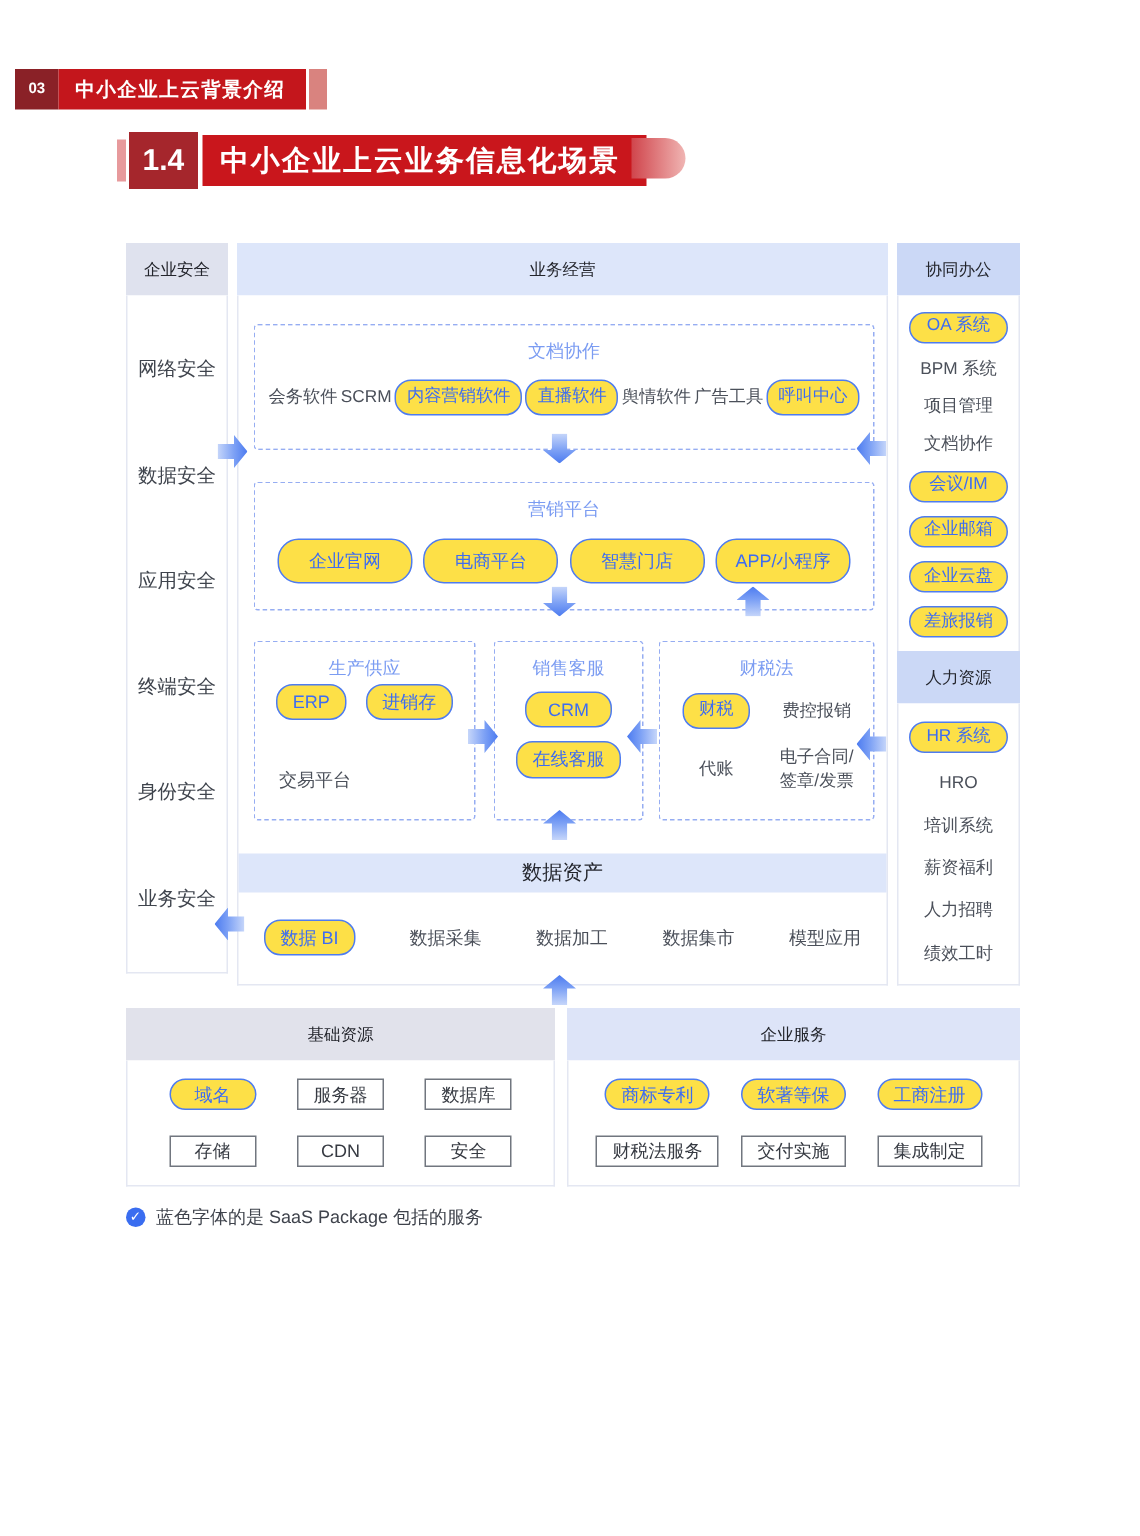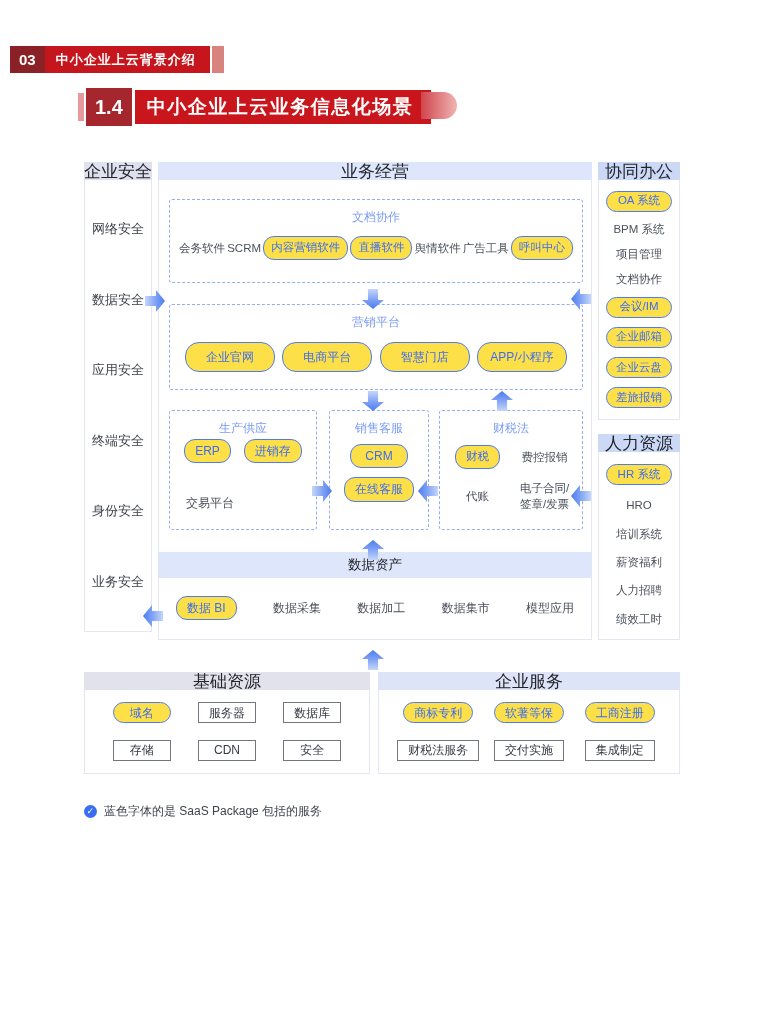--- a/index.html
+++ b/index.html
@@ -1,34 +1,34 @@
 <!DOCTYPE html>
 <html><head>
 <meta charset="utf-8">
 <style>
   *{margin:0;padding:0;box-sizing:border-box}
   body{background:#fff;font-family:"Liberation Sans",sans-serif}
   .page{position:relative;width:760px;height:1024px;background:#fff;overflow:hidden}
 
   
   .chapterbar{position:absolute;left:10px;top:46px;height:27px;display:flex;align-items:stretch}
-  .c-num{background:#8a2127;color:#fff;font-weight:bold;font-size:15px;display:flex;align-items:center;padding:0 9px}
+  .c-num{background:#8a2127;color:#fff;font-weight:bold;font-size:10px;display:flex;align-items:center;padding:0 9px}
   .c-title{background:#c4161c;color:#fff;font-weight:bold;font-size:13px;display:flex;align-items:center;padding:0 14px 0 11px;letter-spacing:1px}
   .c-tab{width:12px;background:#d9837f;margin-left:2px}
 
   
   .titlebar{position:absolute;left:78px;top:88px;display:flex;align-items:center}
   .t-strip{width:6px;height:28px;background:#e79a9c;margin-right:2px}
   .t-num{background:#a5262c;color:#fff;font-weight:bold;font-size:20px;height:38px;display:flex;align-items:center;padding:0 9px}
   .t-main{position:relative;margin-left:3px;background:#c9161c;color:#fff;font-weight:bold;font-size:19px;height:34px;display:flex;align-items:center;padding:0 18px 0 12px;letter-spacing:1.5px}
   .t-main::after{content:"";position:absolute;left:calc(100% - 10px);top:2px;bottom:5px;width:36px;
     background:linear-gradient(to right,#d0454c,#f0b5b3);border-radius:0 18px 18px 0}
 
   
-  .phdr{display:flex;align-items:center;justify-content:center;height:18px;font-size:17px;color:#23252c}
+  .phdr{display:flex;align-items:center;justify-content:center;height:35px;font-size:11px;color:#23252c}
   .pbody{background:#fff;border:1px solid #e4e7f2;border-top:none}
 
   
   .col-security{position:absolute;left:84px;top:162px;width:68px}
   .col-security .phdr{background:#dfe2ee}
   .col-security .pbody{height:452px;display:flex;flex-direction:column;justify-content:space-around;align-items:center;padding:14px 0}
   .col-security .plain{font-size:13px;color:#3f444d}
 
   
   .col-business{position:absolute;left:158px;top:162px;width:434px}

